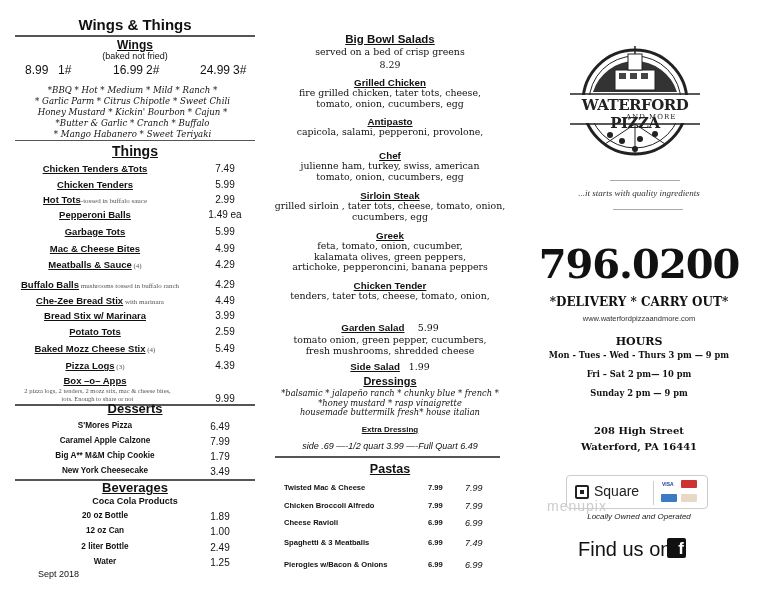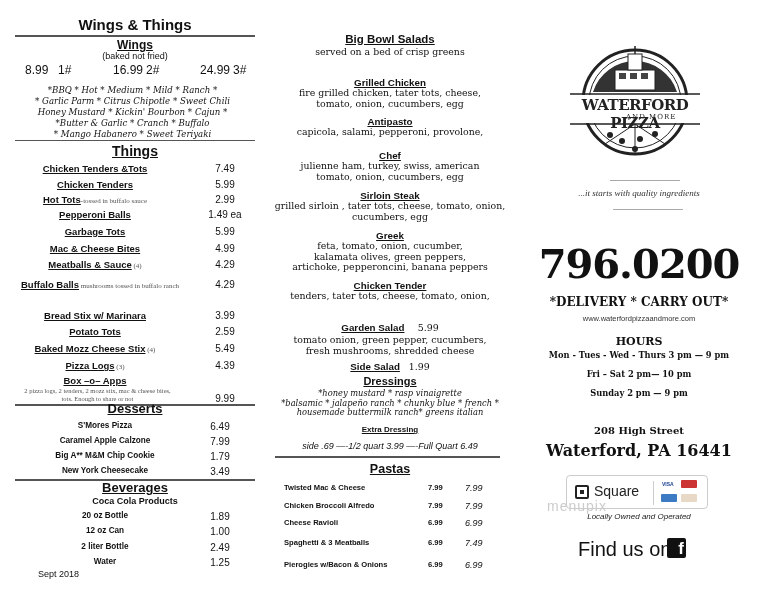--- a/index.html
+++ b/index.html
@@ -98,20 +98,24 @@
       <div class="price">4.99</div>
     </div>
   <div class="thing-row" style="top:259px;">
       <div class="name"><u>Meatballs &amp; Sauce</u><span class="note"> (4)</span></div>
       <div class="price">4.29</div>
     </div>
   <div class="thing-row" style="top:279px;">
       <div class="name" style="left:0;width:200px;"><u>Buffalo Balls</u><span class="note"> mushrooms tossed in buffalo ranch</span></div>
       <div class="price">4.29</div>
     </div>
+  <div class="thing-row" style="top:295px;">
+      <div class="name" style="left:0;width:200px;"><u>Che-Zee Bread Stix</u><span class="note"> with marinara</span></div>
+      <div class="price">4.49</div>
+    </div>
   <div class="thing-row" style="top:310px;">
       <div class="name"><u>Bread Stix w/ Marinara</u><span class="note"></span></div>
       <div class="price">3.99</div>
     </div>
   <div class="thing-row" style="top:326px;padding-left:6px;">
       <div class="name"><u>Potato Tots</u><span class="note"></span></div>
       <div class="price">2.59</div>
     </div>
   <div class="thing-row" style="top:343px;">
       <div class="name"><u>Baked Mozz Cheese Stix</u><span class="note"> (4)</span></div>
@@ -166,20 +170,21 @@
   <div class="dess-row" style="top:557px;">
       <div class="name">Water</div>
       <div class="price">1.25</div>
     </div>
   <div class="abs" style="top:569px;left:38px;font-size:9px;">Sept  2018</div>
 </div>
 
 <div id="col-mid" class="col">
   <div class="abs center" style="top:33px;left:0;width:240px;font-weight:bold;font-size:11.5px;text-decoration:underline;">Big Bowl Salads</div>
   <div class="abs center mid-text" style="top:47px;left:0;width:240px;">served on a bed of  crisp greens</div>
+  <div class="abs center mid-text" style="top:60px;left:0;width:240px;">8.29</div>
 
   <div class="abs center" style="top:77px;left:0;width:240px;">
     <div class="sal-title">Grilled Chicken</div>
     <div class="mid-text">fire grilled chicken, tater tots, cheese,</div>
     <div class="mid-text">tomato,  onion, cucumbers, egg</div>
   </div>
   <div class="abs center" style="top:116px;left:0;width:240px;">
     <div class="sal-title">Antipasto</div>
     <div class="mid-text">capicola, salami, pepperoni, provolone,</div>
   </div>
@@ -208,23 +213,23 @@
     <div><span class="sal-title">Garden Salad</span>&nbsp;&nbsp;&nbsp;<span class="mid-text">5.99</span></div>
     <div class="mid-text">tomato onion, green pepper, cucumbers,</div>
     <div class="mid-text">fresh mushrooms, shredded cheese</div>
   </div>
   <div class="abs center" style="top:356px;left:0;width:240px;">
     <span class="sal-title">Side Salad</span>&nbsp;&nbsp;<span class="mid-text">1.99</span>
   </div>
 
   <div class="abs center" style="top:375px;left:0;width:240px;font-weight:bold;font-size:11px;text-decoration:underline;">Dressings</div>
   <div class="abs center" style="top:389px;left:0;width:240px;font-family:'DejaVu Serif',serif;font-style:italic;font-size:8.3px;line-height:9.5px;">
+    <div>*balsamic * jalapeño ranch * chunky blue * french *</div>
     <div>*honey mustard * rasp vinaigrette</div>
-    <div>*balsamic * jalapeño ranch * chunky blue * french *</div>
-    <div>housemade buttermilk ranch* greens italian</div>
+    <div>housemade buttermilk fresh* house italian</div>
   </div>
   <div class="abs center" style="top:425px;left:0;width:240px;font-weight:bold;font-size:8px;text-decoration:underline;">Extra Dressing</div>
   <div class="abs center" style="top:441px;left:0;width:240px;font-style:italic;font-size:9px;">side .69 —-1/2 quart 3.99 —-Full Quart 6.49</div>
   <div class="rule" style="top:456px;left:5px;width:225px;"></div>
 
   <div class="abs center" style="top:462px;left:0;width:240px;font-weight:bold;font-size:12.5px;text-decoration:underline;">Pastas</div>
   <div class="pasta-row" style="top:483px;">
       <span class="name">Twisted Mac &amp; Cheese</span>
       <span class="p1">7.99</span>
       <span class="p2">7.99</span>
@@ -286,21 +291,21 @@
   <div class="phone">796.0200</div>
   <div class="abs center serif-b" style="top:295px;left:0;width:258px;font-size:12px;">*DELIVERY  * CARRY OUT*</div>
   <div class="abs center" style="top:314px;left:0;width:258px;font-size:7.5px;color:#333;">www.waterfordpizzaandmore.com</div>
 
   <div class="abs center serif-b" style="top:335px;left:0;width:258px;font-size:11px;">HOURS</div>
   <div class="abs center serif-b" style="top:350px;left:0;width:258px;font-size:8.3px;">Mon - Tues - Wed - Thurs   3 pm — 9 pm</div>
   <div class="abs center serif-b" style="top:369px;left:0;width:258px;font-size:8.3px;">Fri – Sat  2 pm— 10 pm</div>
   <div class="abs center serif-b" style="top:388px;left:0;width:258px;font-size:8.3px;">Sunday 2 pm —  9 pm</div>
 
   <div class="abs center serif-b" style="top:425px;left:0;width:258px;font-size:10px;">208 High Street</div>
-  <div class="abs center serif-b" style="top:441px;left:0;width:258px;font-size:16px;">Waterford, PA 16441</div>
+  <div class="abs center serif-b" style="top:441px;left:0;width:258px;font-size:10px;">Waterford, PA 16441</div>
 
   <div class="square-box">
     <div class="abs" style="top:9px;left:8px;width:14px;height:14px;border:2.5px solid #222;border-radius:2px;">
       <div style="position:absolute;top:3px;left:3px;width:4px;height:4px;background:#222;"></div>
     </div>
     <div class="abs" style="top:7px;left:27px;font-size:14px;color:#222;">Square</div>
     <div class="abs" style="top:5px;left:86px;width:1px;height:24px;background:#ccc;"></div>
     <div class="abs" style="top:5px;left:95px;font-size:5px;font-weight:bold;color:#1a3d8f;">VISA</div>
     <div class="card" style="top:4px;left:114px;background:#c33;"></div>
     <div class="card" style="top:18px;left:94px;background:#3c7bc4;"></div>

